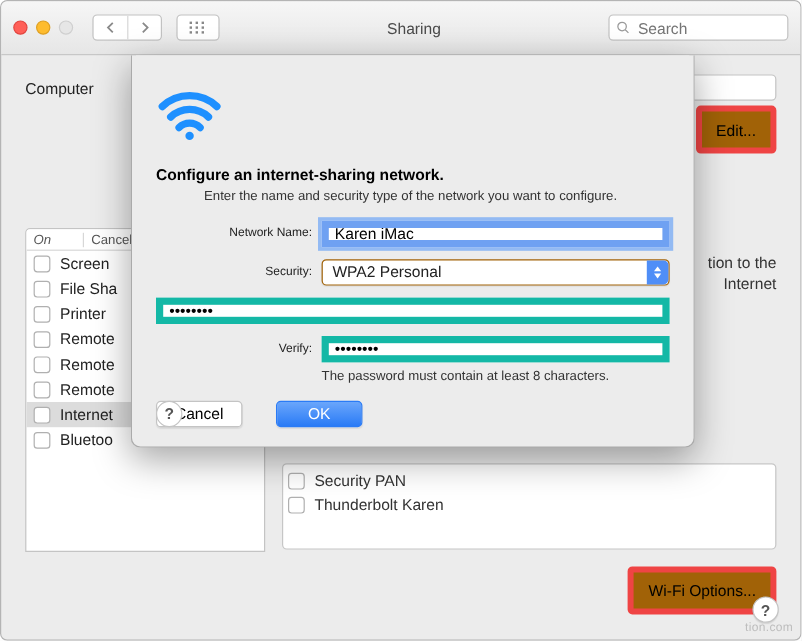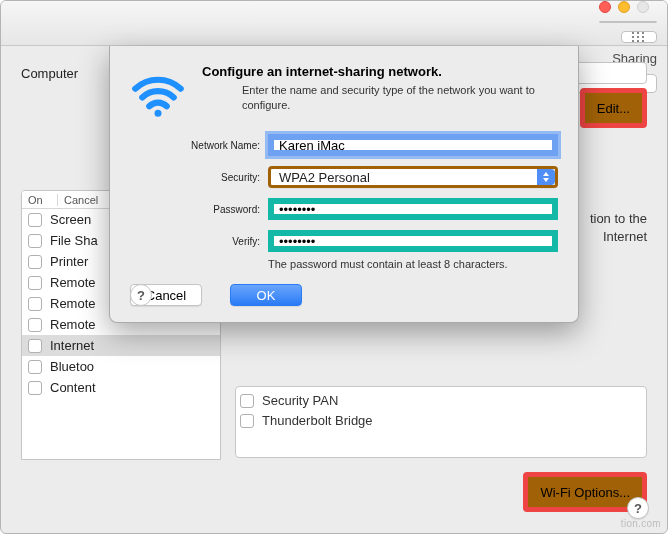--- a/index.html
+++ b/index.html
@@ -22,24 +22,23 @@
     border-radius: 6px;
     position: relative;
     overflow: hidden;
   }
   
   .titlebar {
     height: 45px;
     background: linear-gradient(#f6f6f6, #e6e6e6);
     border-bottom: 1px solid #c7c7c7;
     display: flex;
-    align-items: flex-end;
+    align-items: center;
     padding: 0 10px;
     gap: 8px;
-    flex-direction: column;
   }
   .traffic { display: flex; gap: 7px; margin-right: 8px; align-items: center;}
   .tl { width: 12px; height: 12px; border-radius: 50%; }
   .tl.red { background: #ff5f57; border:1px solid #e24640;}
   .tl.yellow { background: #febc2e; border:1px solid #dfa023;}
   .tl.green { background: #e6e6e6; border:1px solid #cfcfcf;}
   .nav-group {
     display: flex;
     background: #fff;
     border: 1px solid #c2c2c2;
@@ -123,21 +122,21 @@
   }
   .lp-header {
     display:flex;
     background:#fff;
     border-bottom:1px solid #d7d7d7;
     font-size:11px;
     color:#555;
     height:18px;
     align-items:center;
   }
-  .lp-header .on { width:36px; padding-left:6px; border-right:1px solid #d7d7d7;}
+  .lp-header .on { width:48px; padding-left:6px; border-right:1px solid #d7d7d7;font-style:italic;}
   .lp-header .svc { padding-left:6px; }
   .lp-row {
     display:flex; align-items:center; height:21px;
     padding-left:6px; gap:8px;
     font-size:13px;
   }
   .lp-row.selected { background:#dcdcdc;}
   .cb {
     width:14px; height:14px; border:1px solid #b0b0b0; border-radius:3px; background:#fff;
     flex-shrink:0;
@@ -193,36 +192,36 @@
     position:absolute;
     left: 108px; top: 45px;
     width: 470px;
     background: #ececec;
     border:1px solid #aaa;
     border-top:none;
     border-radius: 0 0 8px 8px;
     box-shadow: 0 10px 30px rgba(0,0,0,.35);
     padding: 18px 20px 16px 20px;
   }
-  .sheet-row1 { display:flex; gap:16px; margin-bottom:12px;}
+  .sheet-row1 { display:flex; gap:16px; margin-bottom:12px;flex-direction:column;}
   .wifi-svg { width:56px; height:56px; flex-shrink:0; margin-top:2px;}
   .sheet-title { font-weight:600; font-size:13px; margin-bottom:4px; color:#000;}
   .sheet-sub { font-size:11px; color:#333; line-height:1.35;padding-left:40px; }
 
   .form { margin-top:8px; }
   .frow { display:flex; align-items:center; margin-bottom:10px; gap:8px;}
   .frow .flabel { width:130px; text-align:right; font-size:10px; }
   .tinput {
     flex:1; height:22px; border:6px solid #14b8a6; border-radius:0;
     padding: 0 5px; font-size:13px; background:#fff; outline:none;
   }
   .tinput.focused { box-shadow: 0 0 0 3px rgba(89,153,249,.6); border-color:#6fa1f2;}
   .popup {
     flex:1; height:22px;
-    background:#fff; border:3px solid #a16207; border-radius:4px;
+    background:#fff; border:1px solid #a16207; border-radius:4px;
     position:relative; display:flex; align-items:center; padding-left:8px;
     font-size:13px;
     box-shadow: 0 1px 1px rgba(0,0,0,.05);
   }
   .popup .cap {
     position:absolute; right:0; top:0; width:18px; height:100%;
     background:#4f8ef7;
     border-radius: 0 4px 4px 0;
     display:flex; flex-direction:column; justify-content:center; align-items:center;
   }
@@ -331,24 +330,20 @@
             <div class="cb"></div>
             <span>Remote</span>
           </div>
         <div class="lp-row selected">
             <div class="cb"></div>
             <span>Internet</span>
           </div>
         <div class="lp-row">
             <div class="cb"></div>
             <span>Bluetoo</span>
-          </div>
-        <div class="lp-row">
-            <div class="cb"></div>
-            <span>Content</span>
           </div>
       </div>
 
       <div class="right-panel">
         <div class="desc">
           <div style="text-align:right;"><span>tion to the</span></div>
           <div style="text-align:right;"><span>Internet</span></div>
         </div>
         <div class="share-from">
           <div class="select" style="flex:0 0 20px; border:none; background:transparent;">
@@ -356,21 +351,21 @@
           </div>
         </div>
         <div style="height:90px;"></div>
         <div class="ports-list">
           <div class="prow">
               <div class="cb"></div>
               <span>Security PAN</span>
             </div>
           <div class="prow">
               <div class="cb"></div>
-              <span>Thunderbolt Bridge</span>
+              <span>Thunderbolt Karen</span>
             </div>
         </div>
         <button class="edit-btn" style="position:absolute; right:0; top:282px;">Wi-Fi Options...</button>
       </div>
     </div>
 
     <div class="help">?</div>
   </div>
 
   <div class="sheet">
@@ -393,21 +388,20 @@
         <input class="tinput focused" value="Karen iMac" style="">
       </div>
       <div class="frow">
         <div class="flabel">Security:</div>
         <div class="popup">
           <span>WPA2 Personal</span>
           <div class="cap"></div>
         </div>
       </div>
       <div class="frow">
-        <div class="flabel">Password:</div>
         <input class="tinput" type="text" value="••••••••" style="">
       </div>
       <div class="frow">
         <div class="flabel">Verify:</div>
         <input class="tinput" type="text" value="••••••••" style="">
       </div>
       <div class="hint">The password must contain at least 8 characters.</div>
     </div>
 
     <div class="sheet-help">?</div>

